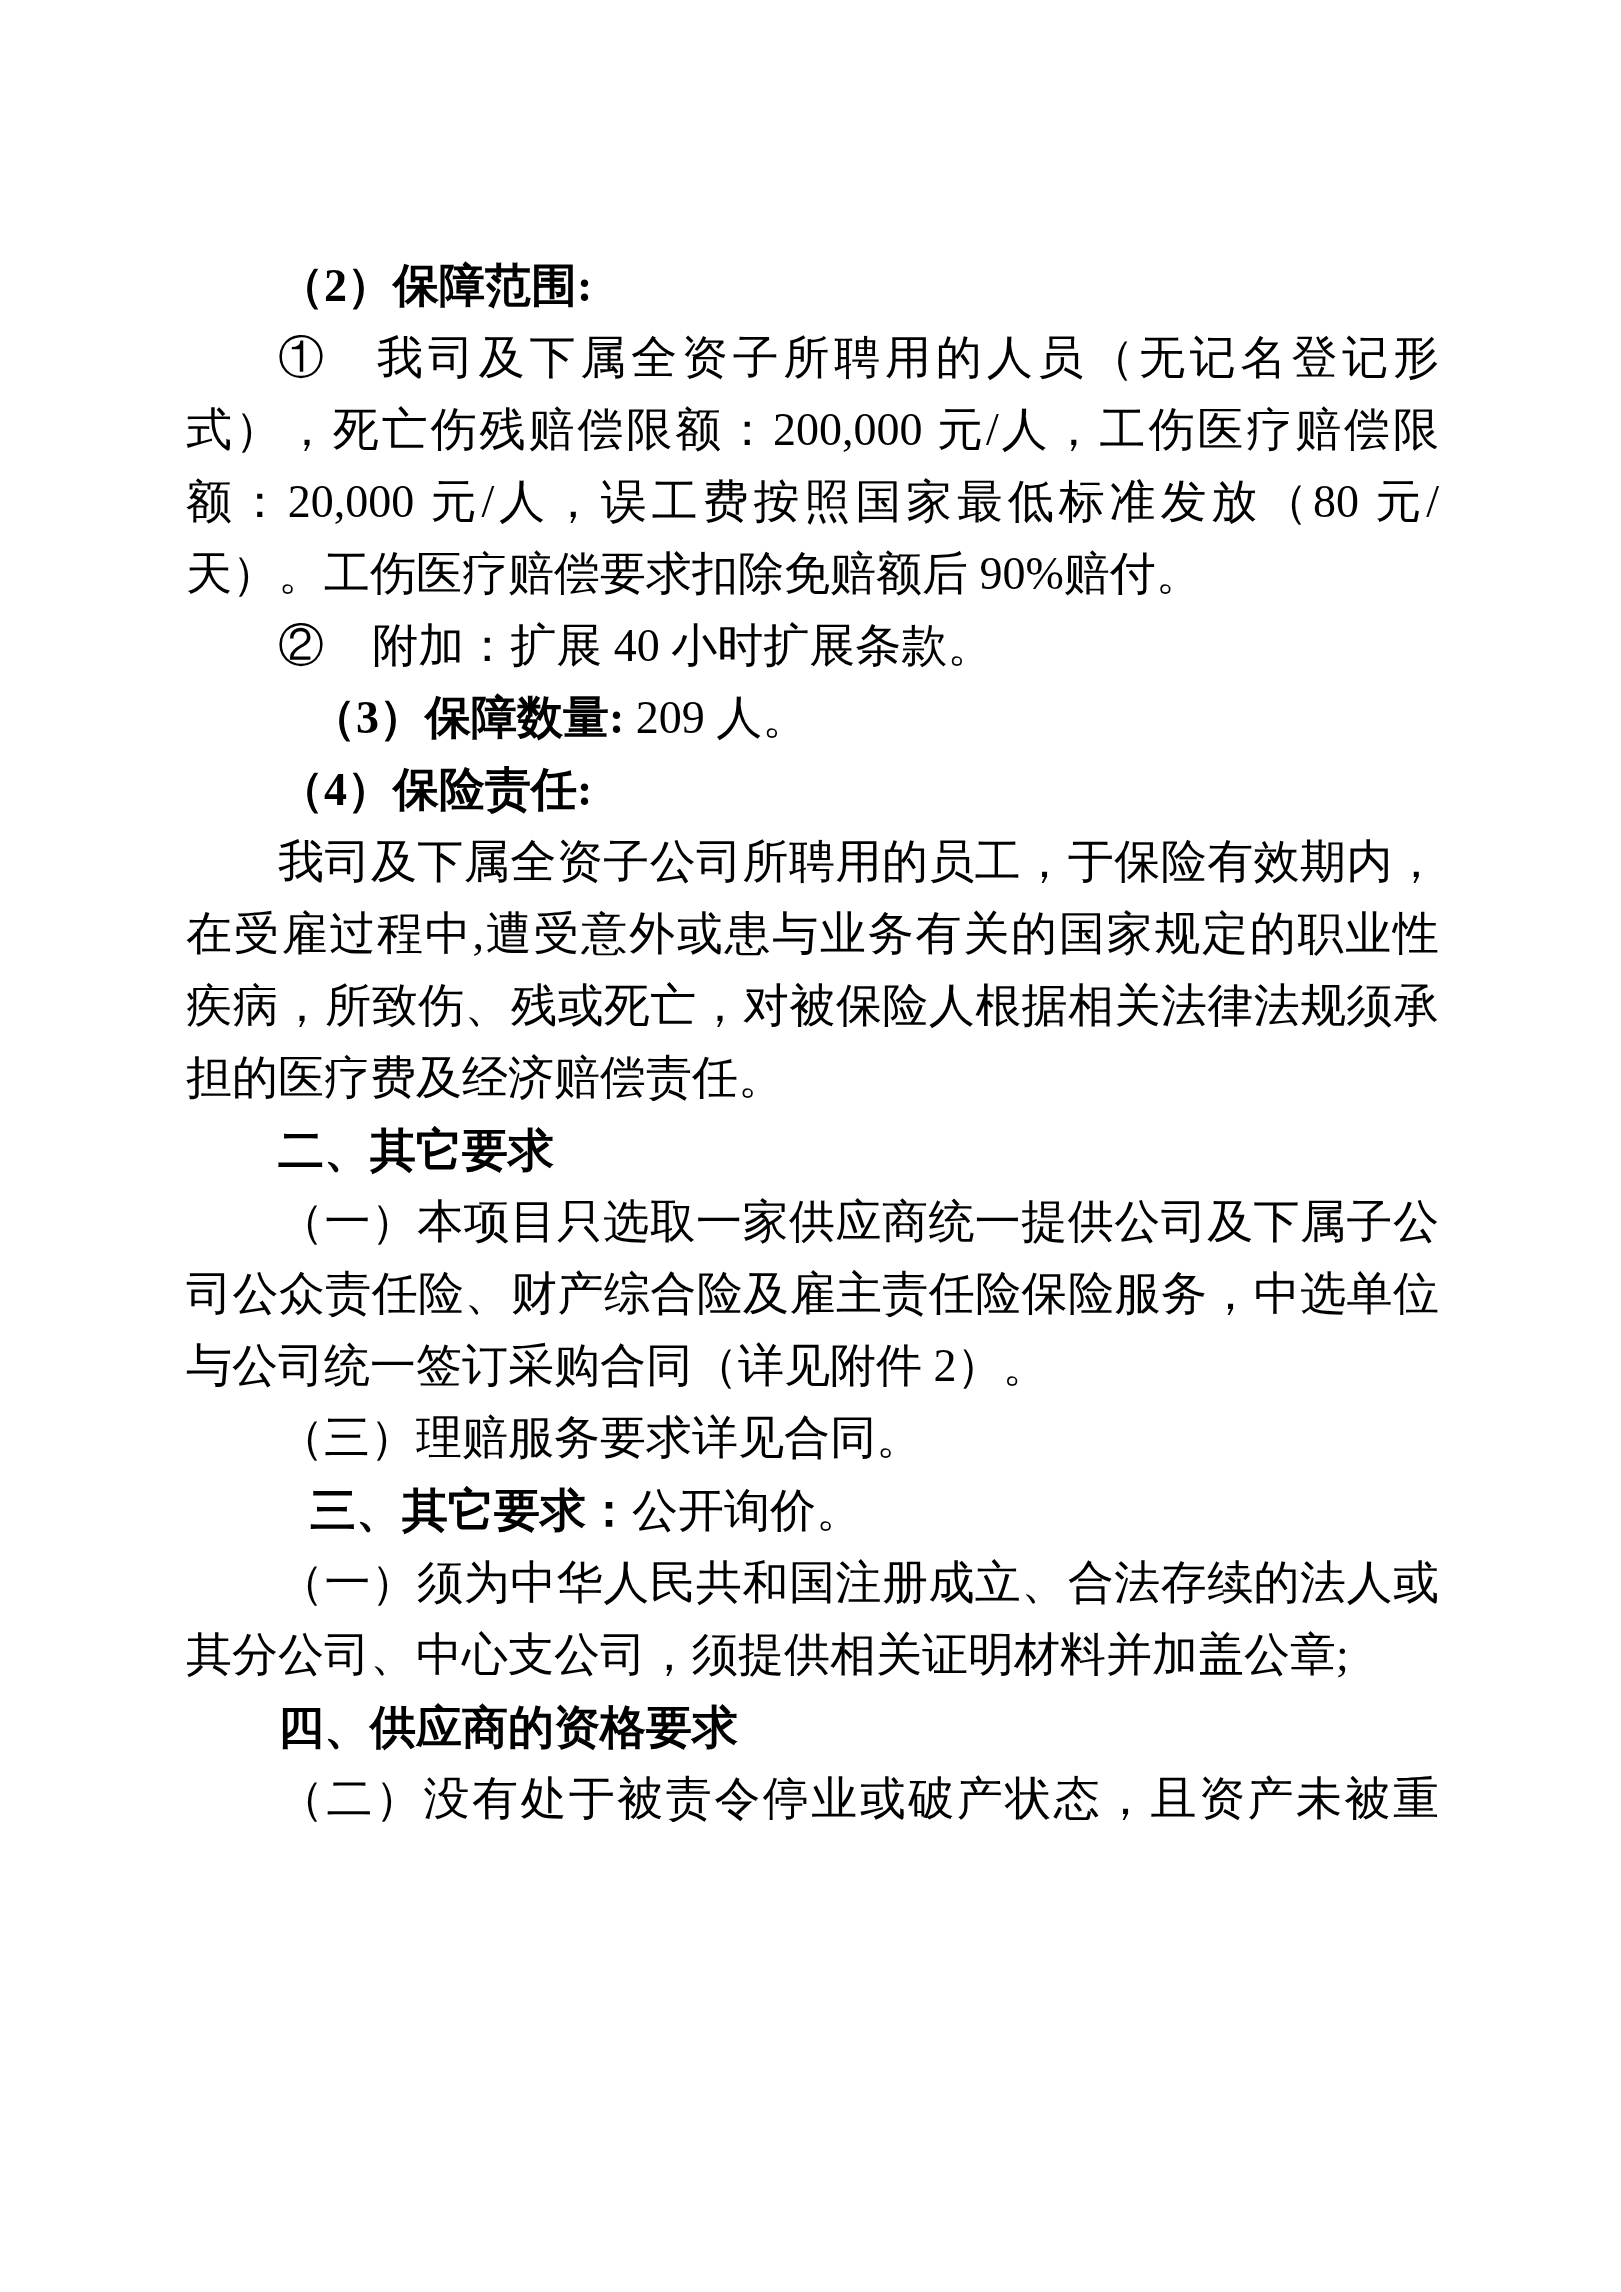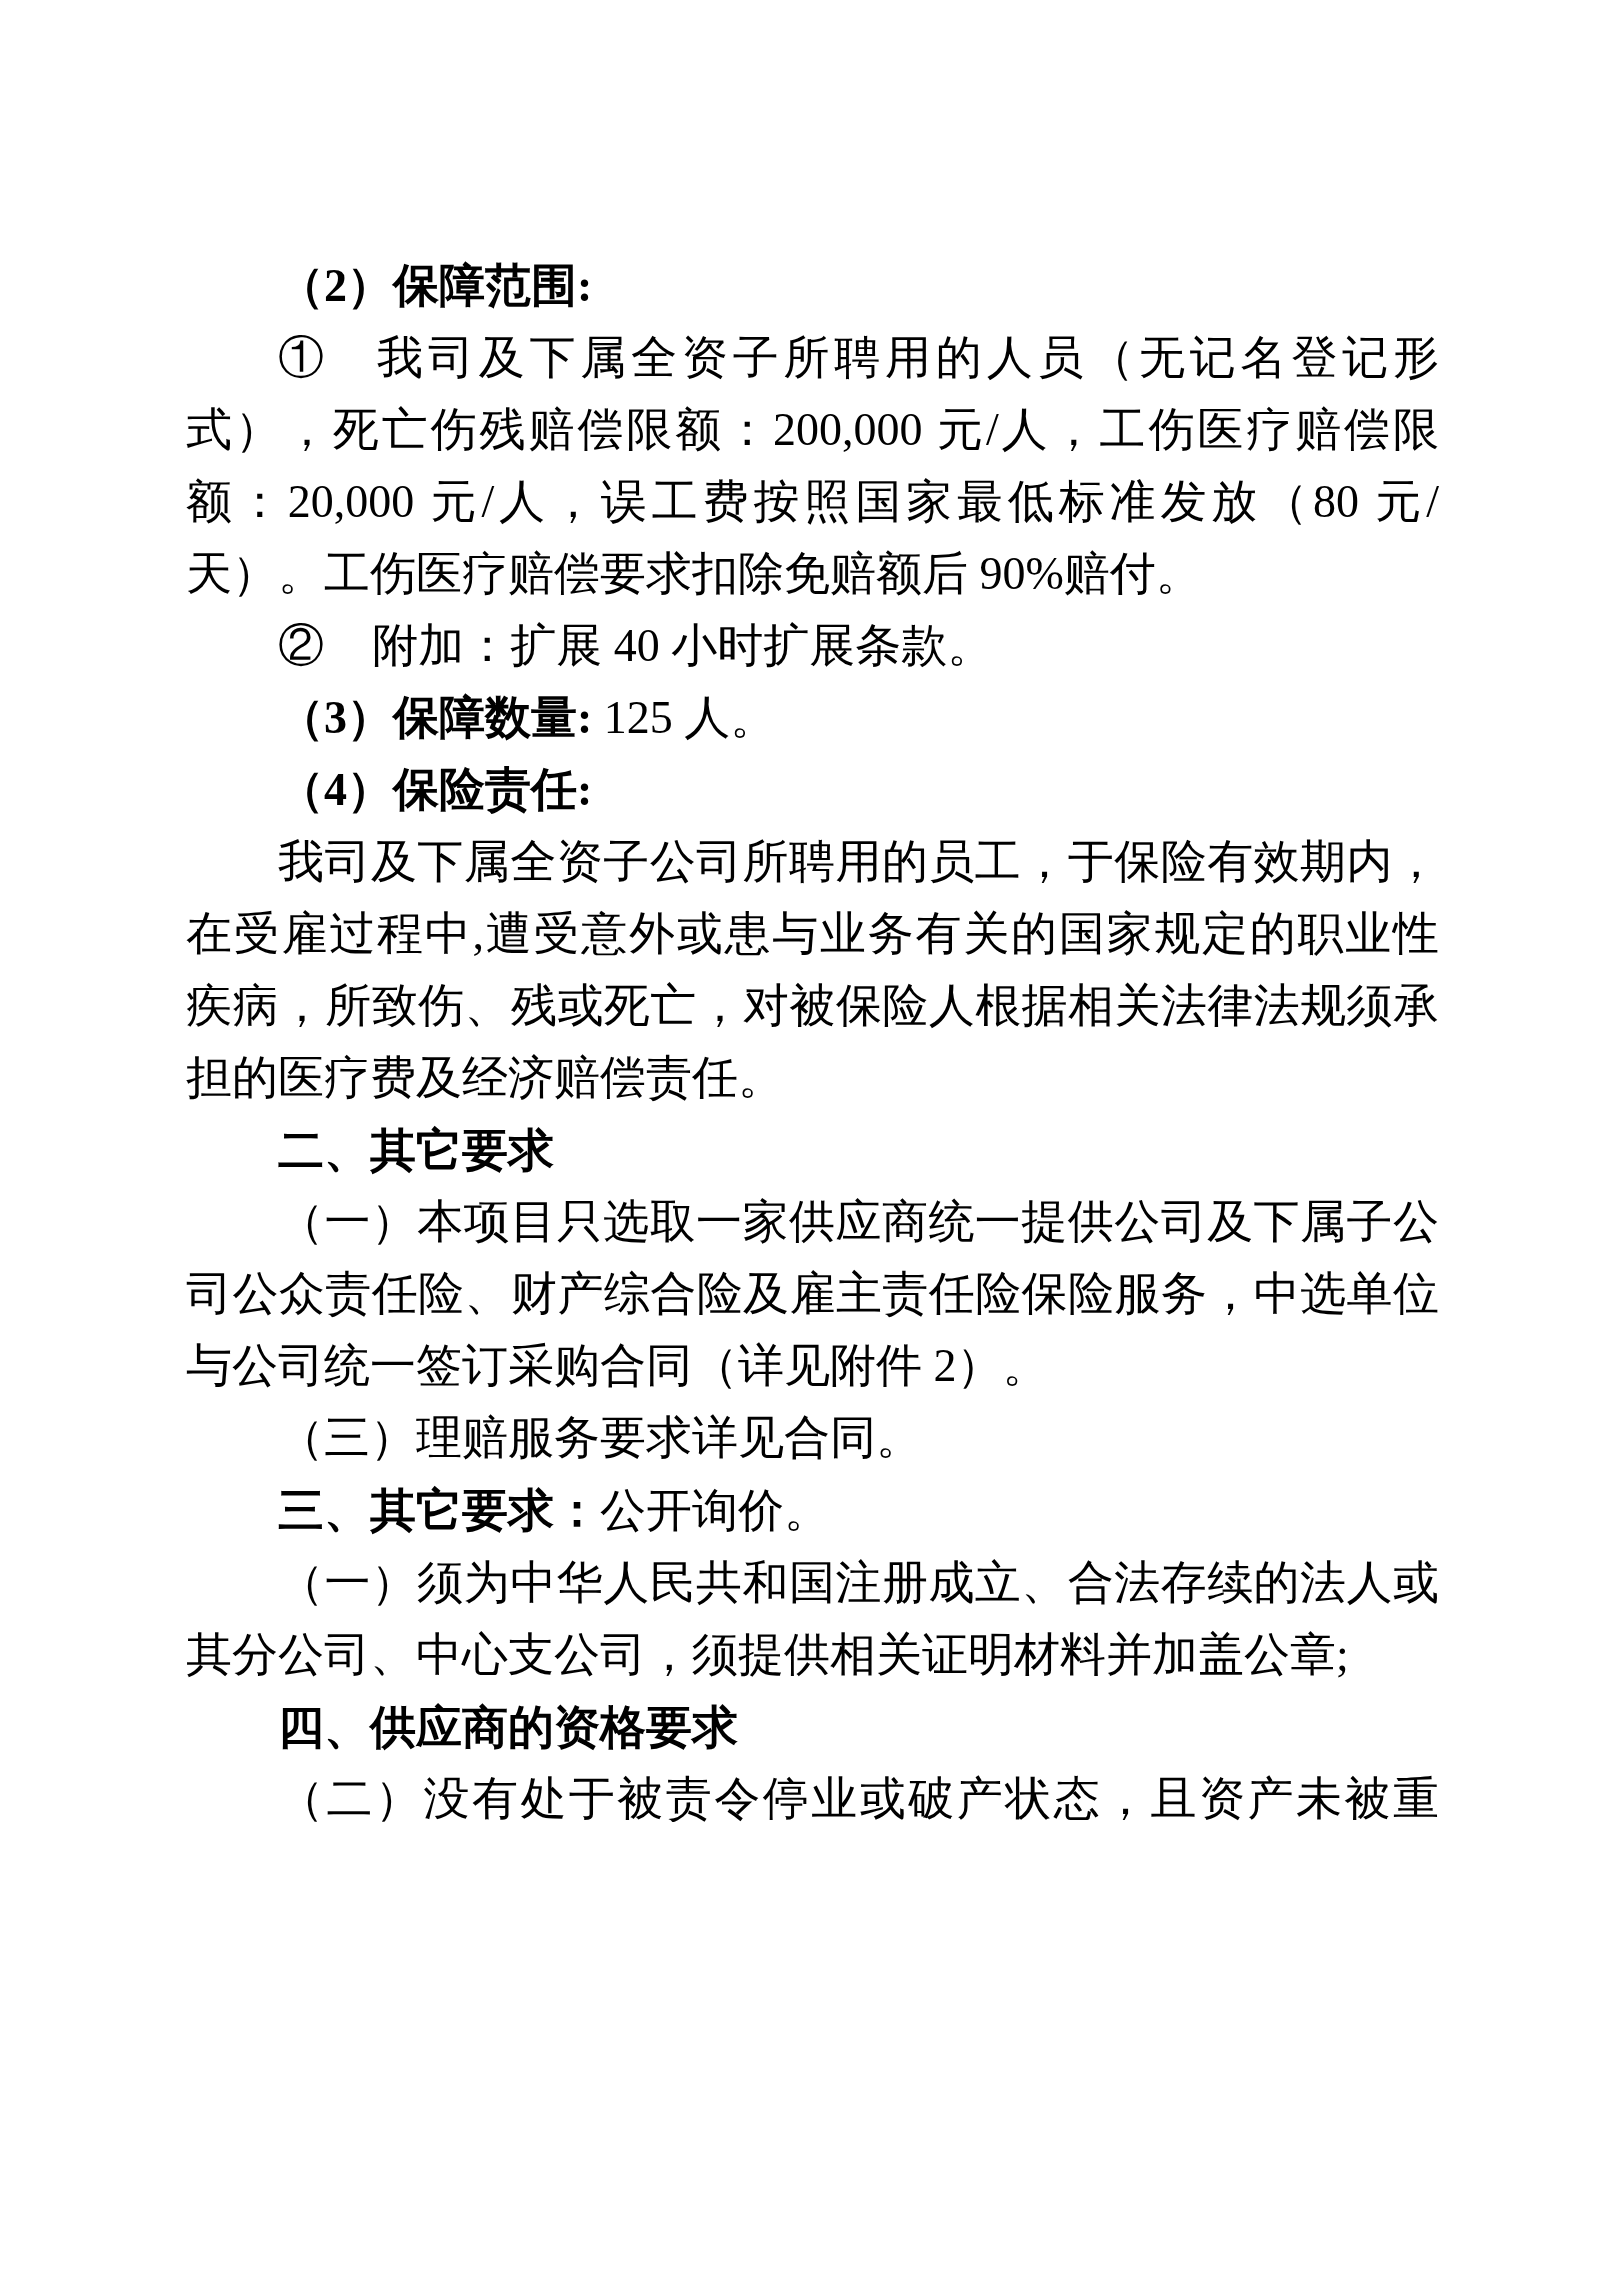--- a/index.html
+++ b/index.html
@@ -27,20 +27,21 @@
     color: #000000;
     font-size: 46px;
     line-height: 72px;
     text-align: justify;
     text-justify: inter-character;
     text-indent: 2em;
     font-family: "Liberation Serif", "DejaVu Serif", serif;
   }
   .blk .b {
     font-weight: 700;
+    margin-left: 32px;
   }
   .heading {
     font-weight: 700;
   }
   .h-sans,
   .h-sans .b {
     font-family: "Liberation Sans", "DejaVu Sans", sans-serif;
   }
   .marker {
     margin-right: 1.05em;
@@ -63,21 +64,21 @@
 <div class="page">
 
   <div class="body-text">
 
     <p class="blk heading">（2）保障范围:</p>
 
     <p class="blk"><span class="marker">①</span><span>我司及下属全资子所聘用的人员（无记名登记形式），死亡伤残赔偿限额：200,000 元/人，工伤医疗赔偿限额：20,000 元/人，误工费按照国家最低标准发放（80 元/天）。工伤医疗赔偿要求扣除免赔额后 90%赔付。</span></p>
 
     <p class="blk"><span class="marker">②</span><span>附加：扩展 40 小时扩展条款。</span></p>
 
-    <p class="blk"><span class="b">（3）保障数量:</span><span> 125 人。</span></p>
+    <p class="blk"><span class="b">（3）保障数量:</span><span> 209 人。</span></p>
 
     <p class="blk heading">（4）保险责任:</p>
 
     <p class="blk">我司及下属全资子公司所聘用的员工，于保险有效期内，在受雇过程中,遭受意外或患与业务有关的国家规定的职业性疾病，所致伤、残或死亡，对被保险人根据相关法律法规须承担的医疗费及经济赔偿责任。</p>
 
     <p class="blk heading h-sans">二、其它要求</p>
 
     <p class="blk">（一）本项目只选取一家供应商统一提供公司及下属子公司公众责任险、财产综合险及雇主责任险保险服务，中选单位与公司统一签订采购合同（详见附件 2）。</p>
 
 

